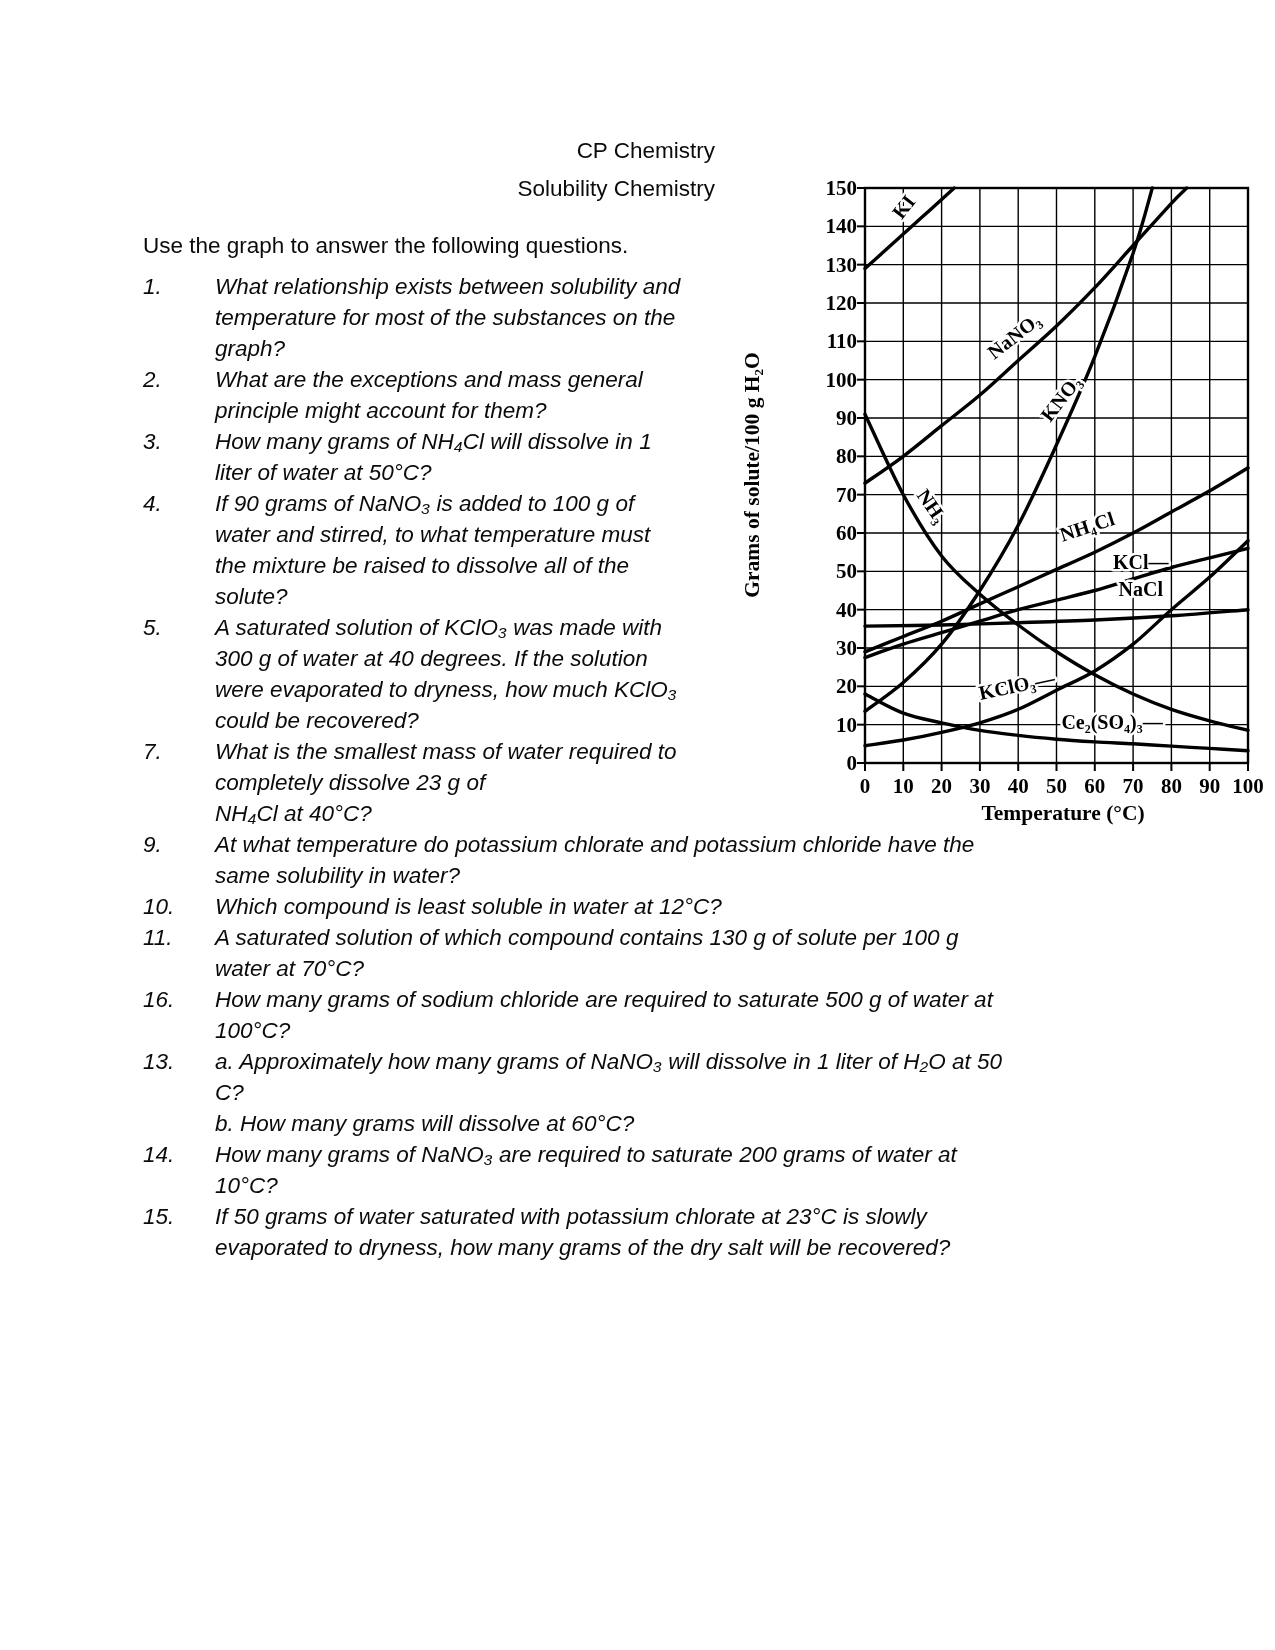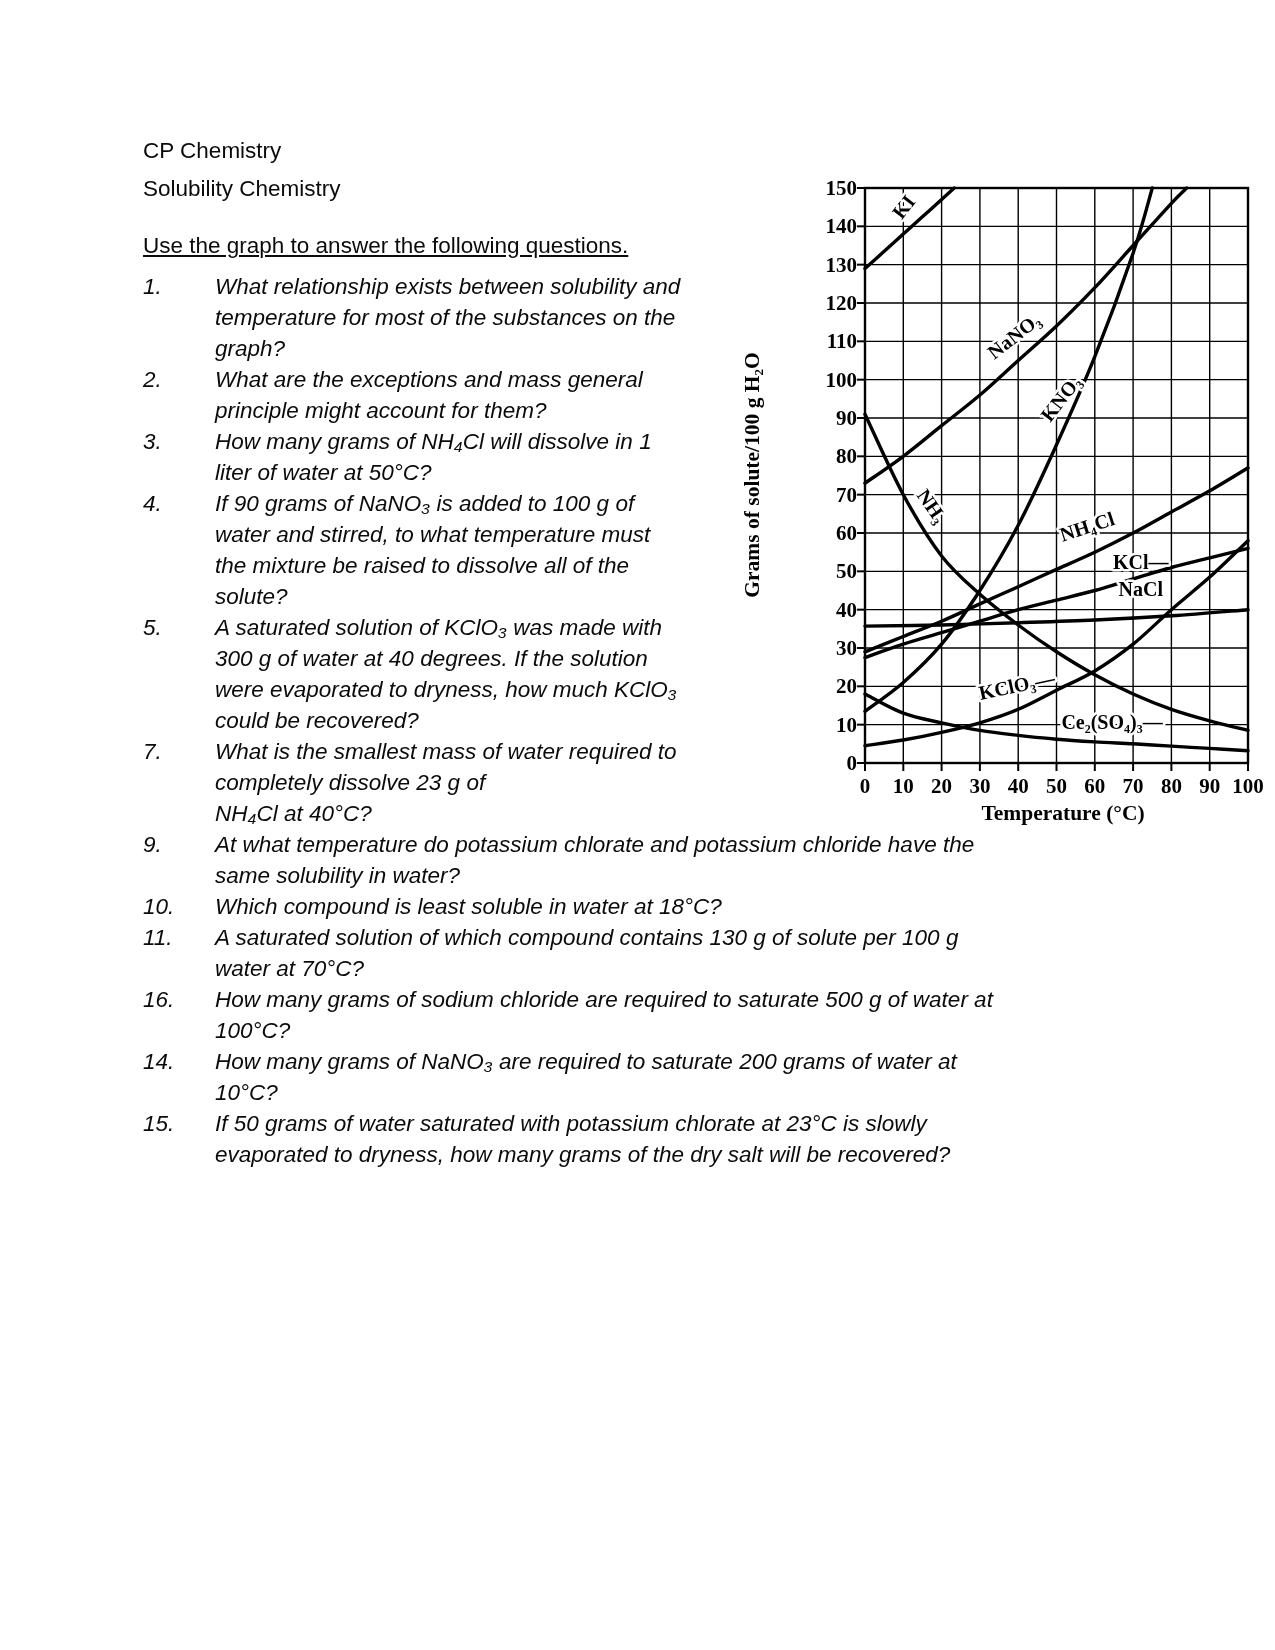--- a/index.html
+++ b/index.html
@@ -4,22 +4,22 @@
 <style>
   html,body { margin:0; padding:0; }
   body {
     width:1275px; height:1650px; background:#ffffff; color:#0b0b0b;
     font-family:"Liberation Sans","DejaVu Sans",sans-serif;
     font-size:22.5px; position:relative; overflow:hidden;
   }
   .page { padding:132px 25px 0 143px; }
   .graph-float { float:right; width:505px; height:656px; margin:26px 0 0 30px; }
   .graph-float svg { display:block; overflow:visible; }
-  .title-block { width:572px; text-align:left; line-height:38px; }
-  .intro { margin:22px 0 0 0; line-height:31px;text-decoration:underline; }
+  .title-block { width:572px; text-align:right; line-height:38px; }
+  .intro { margin:22px 0 0 0; line-height:31px; }
   .qlist { margin-top:10px;font-style:italic; }
   .q { padding-left:72px; text-indent:-72px; line-height:31px; }
   .qnum { display:inline-block; width:72px; text-indent:0; }
   .qtext { white-space:pre-line; }
   .axis-title { font-family:"Liberation Serif","DejaVu Serif",serif; font-weight:bold; font-size:21.5px; fill:#000; }
   .tick-label { font-family:"Liberation Serif","DejaVu Serif",serif; font-weight:bold; font-size:21px; fill:#000; }
   .curve-label { font-family:"Liberation Serif","DejaVu Serif",serif; font-weight:bold; font-size:20px; fill:#000;
                  paint-order:stroke; stroke:#ffffff; stroke-width:5px; stroke-linejoin:round; }
 </style>
 </head>
@@ -156,24 +156,27 @@
 the mixture be raised to dissolve all of the
 solute?</span></div>
       <div class="q"><span class="qnum">5.</span><span class="qtext">A saturated solution of KClO₃ was made with
 300 g of water at 40 degrees.  If the solution
 were evaporated to dryness, how much KClO₃
 could be recovered?</span></div>
       <div class="q"><span class="qnum">7.</span><span class="qtext">What is the smallest mass of water required to completely dissolve 23 g of
 NH₄Cl at 40°C?</span></div>
       <div class="q"><span class="qnum">9.</span><span class="qtext">At what temperature do potassium chlorate and potassium chloride have the
 same solubility in water?</span></div>
-      <div class="q"><span class="qnum">10.</span><span class="qtext">Which compound is least soluble in water at 18°C?</span></div>
+      <div class="q"><span class="qnum">10.</span><span class="qtext">Which compound is least soluble in water at 12°C?</span></div>
       <div class="q"><span class="qnum">11.</span><span class="qtext">A saturated solution of which compound contains 130 g of solute per 100 g
 water at 70°C?</span></div>
       <div class="q"><span class="qnum">16.</span><span class="qtext">How many grams of sodium chloride are required to saturate 500 g of water at
 100°C?</span></div>
+      <div class="q"><span class="qnum">13.</span><span class="qtext">a.  Approximately how many grams of NaNO₃ will dissolve in 1 liter of H₂O at 50
+C?
+b.  How many grams will dissolve at 60°C?</span></div>
       <div class="q"><span class="qnum">14.</span><span class="qtext">How many grams of NaNO₃ are required to saturate 200 grams of water at
 10°C?</span></div>
       <div class="q"><span class="qnum">15.</span><span class="qtext">If 50 grams of water saturated with potassium chlorate at 23°C is slowly
 evaporated to dryness, how many grams of the dry salt will be recovered?</span></div>
     </div>
 
 </div>
 
 </body></html>

